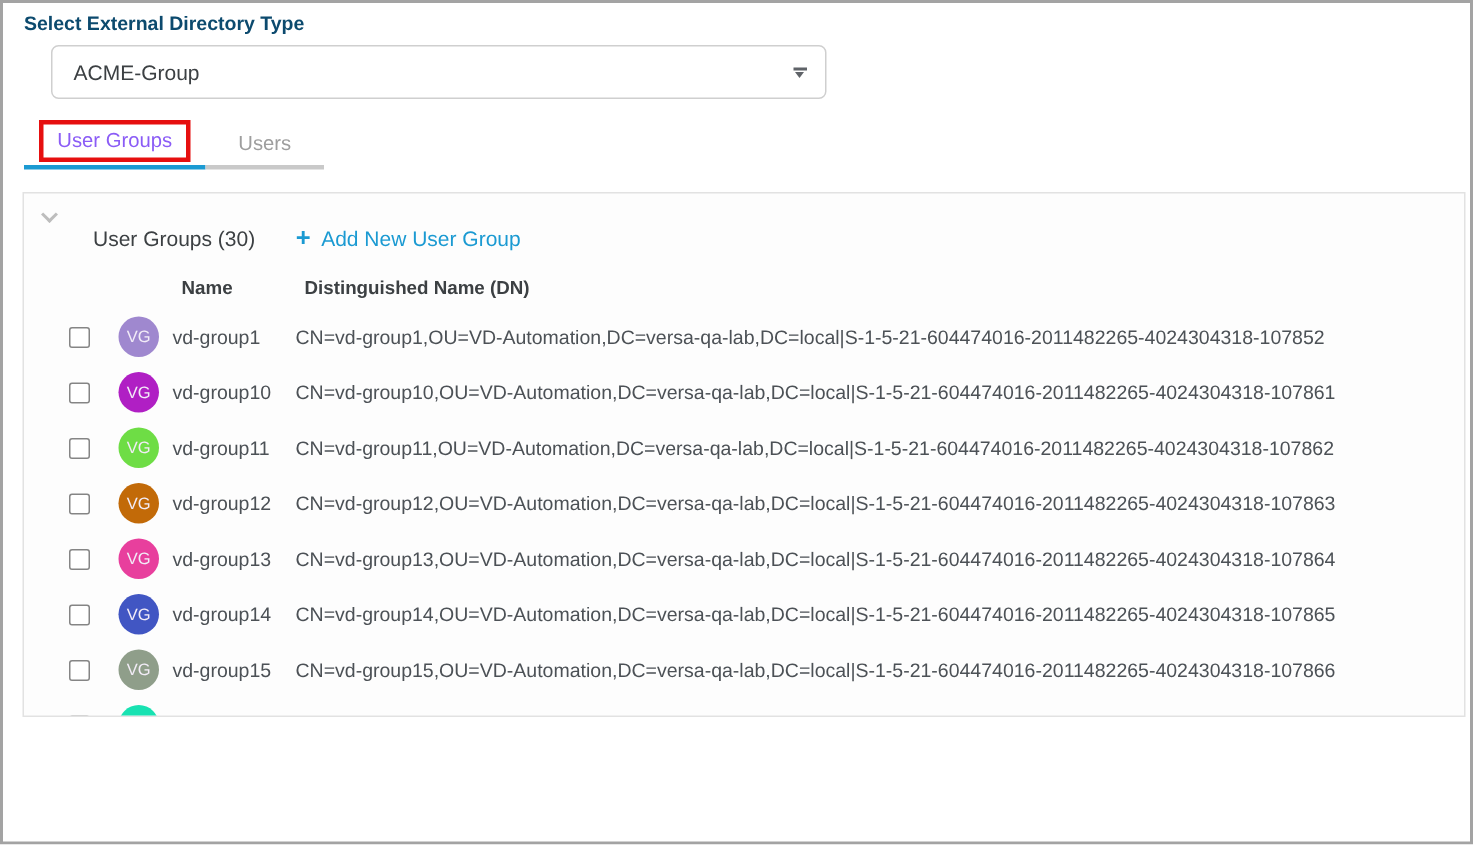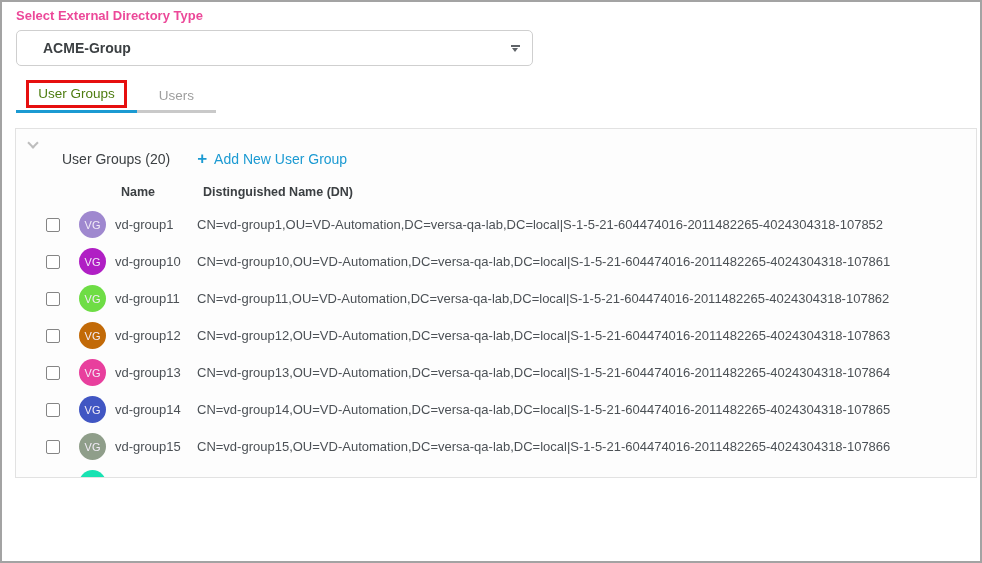--- a/index.html
+++ b/index.html
@@ -9,33 +9,32 @@
     width: 982px; height: 563px; overflow: hidden;
   }
   .frame {
     width: 982px; height: 563px;
     border: 2px solid #a3a3a3;
     background: #fff;
     overflow: hidden;
   }
   .form-label {
     margin: 6px 0 0 14px;
-    font-size: 13px; font-weight: 700; color: #ec4899;
+    font-size: 13px; font-weight: 700; color: #0c4a6e;
   }
   .dropdown {
-    margin: 7px 0 0 14px;
+    margin: 7px 0 0 32px;
     width: 517px; height: 36px;
     border: 1px solid #cfcfcf; border-radius: 5px;
     display: flex; align-items: center;
-    padding: 0 26px;
+    padding: 0 14px;
     position: relative;
     font-size: 14px; color: #3c4043;
     cursor: pointer;
     background: #fff;
-    font-weight: bold;
   }
   .dd-caret {
     position: absolute; right: 12px; top: 14px;
     width: 9px; height: 8px;
   }
   .dd-caret .bar {
     display:block; width: 9px; height: 2px; background: #5f6368; margin-bottom: 1px;
   }
   .dd-caret .tri {
     display:block; width: 0; height: 0; margin-left: 1px;
@@ -48,21 +47,21 @@
   }
   .tab {
     display: flex; align-items: center; justify-content: center;
     height: 33px;
     font-size: 13.5px;
     cursor: pointer;
   }
   .tab-active {
     width: 121px;
     border-bottom: 3px solid #1b9ad2;
-    color: #4d7c0f;
+    color: #8b5cf6;
     justify-content: center;
   }
   .tab-inactive {
     width: 79px;
     border-bottom: 3px solid #c9c9c9;
     color: #9e9e9e;
     align-items: center;
   }
   .red-box {
     border: 3px solid #e60f0f;
@@ -169,21 +168,21 @@
     <div class="tab tab-inactive">
       <span>Users</span>
     </div>
   </div>
 
 
   <div class="panel">
     <span class="panel-chevron"></span>
 
     <div class="panel-header">
-      <span class="panel-title">User Groups (20)</span>
+      <span class="panel-title">User Groups (30)</span>
       <span class="add-link">
         <span class="plus-icon">+</span>
         <span>Add New User Group</span>
       </span>
     </div>
 
     <div class="col-headers">
       <span class="col-name">Name</span>
       <span>Distinguished Name (DN)</span>
     </div>

